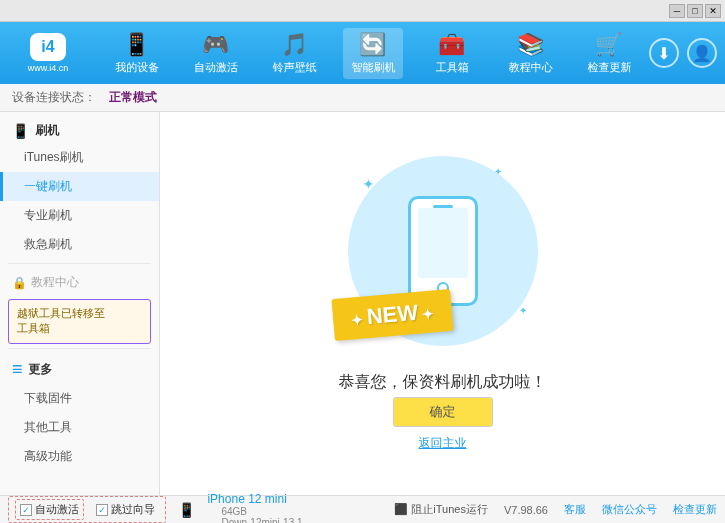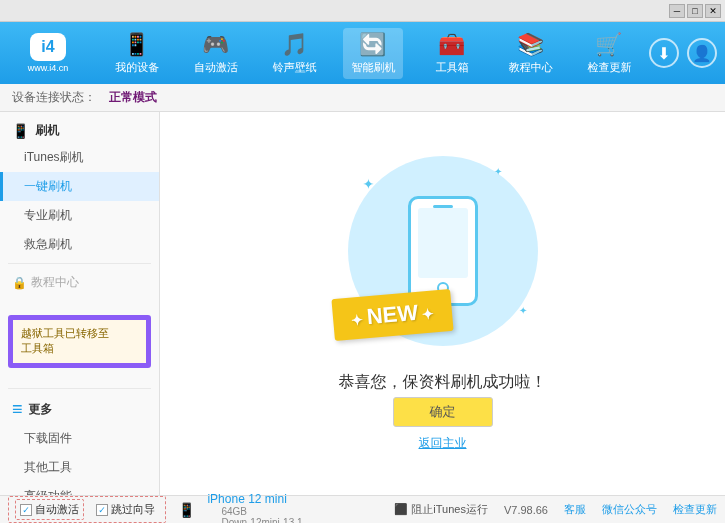--- a/index.html
+++ b/index.html
@@ -140,24 +140,24 @@
     .sidebar-disabled {
       display: flex;
       align-items: center;
       padding: 6px 12px 4px;
       color: #aaa;
       font-size: 12px;
     }
     .lock-icon { margin-right: 4px; }
 
     .jailbreak-notice {
-      margin: 20px 8px;
+      margin: 4px 8px;
       padding: 6px 8px;
       background: #fff8e8;
-      border: 5px solid #8b5cf6;
+      border: 1px solid #8b5cf6;
       border-radius: 3px;
       font-size: 11px;
       color: #886600;
       line-height: 1.4;
     }
 
     
     .content {
       flex: 1;
       display: flex;

